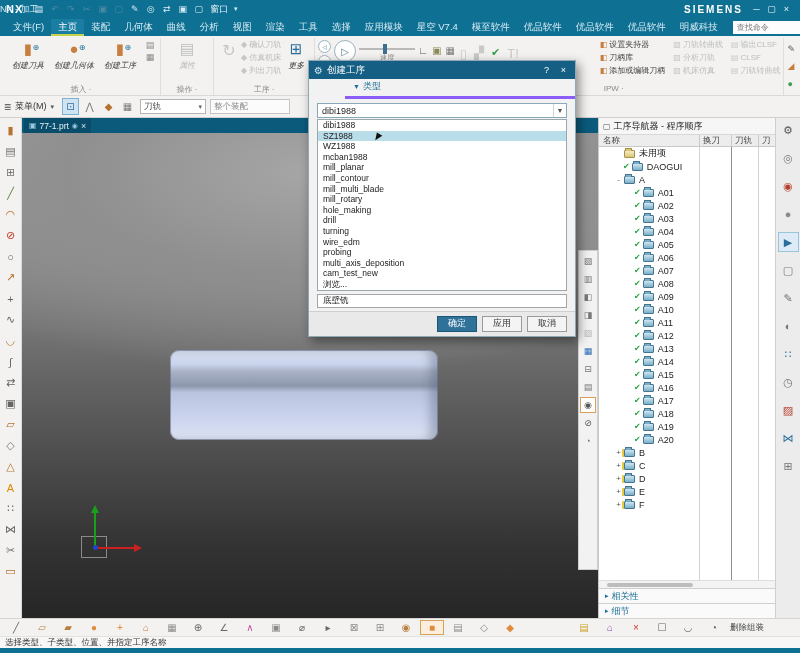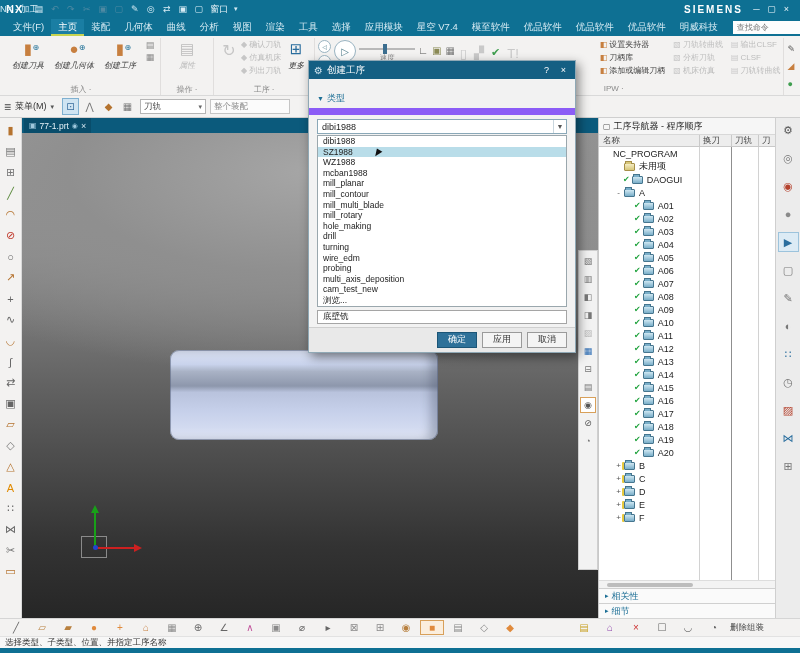--- a/index.html
+++ b/index.html
@@ -133,21 +133,21 @@
   .bb-label{font-size:8.5px;color:#444;margin-left:2px;}
   .statusrow{height:12px;background:#f7f7f7;display:flex;align-items:center;padding-left:5px;font-size:8.5px;color:#333;border-top:1px solid #e2e2e2;}
   .tealstrip{height:5px;background:#0e7093;}
 
   
   .dialog{position:absolute;left:308px;top:60px;width:268px;background:#f2f2f2;border:1px solid #8fa8b5;box-shadow:3px 4px 10px rgba(0,0,0,.45);z-index:50;}
   .dlg-title{height:18px;background:#145f83;display:flex;align-items:center;color:#fff;font-size:9.5px;padding:0 5px;gap:4px;}
   .dlg-title .gear{font-size:10px;color:#cfe3ee;}
   .dlg-title .sp{flex:1;}
   .dlg-q,.dlg-x{width:13px;text-align:center;font-size:9px;color:#fff;}
-  .dlg-sec{display:flex;align-items:center;gap:3px;color:#1d6f96;font-size:9px;padding:13px 8px 3px;border-bottom:7px solid #8b5cf6;}
+  .dlg-sec{display:flex;align-items:center;gap:3px;color:#1d6f96;font-size:9px;padding:1px 8px 3px;border-bottom:3px solid #8b5cf6;margin-left:36px;}
   .dlg-sec .arr{font-size:7px;}
   .combo{margin:4px 8px 0;height:15px;border:1px solid #8aa8b8;background:#fff;display:flex;align-items:center;font-size:9px;color:#222;padding-left:4px;}
   .combo .arrow{margin-left:auto;width:13px;align-self:stretch;border-left:1px solid #c9d6de;display:flex;align-items:center;justify-content:center;color:#555;font-size:7px;}
   #dlg-list{margin:1px 8px 0;border:1px solid #9aa7ad;background:#fff;}
   .dlg-item{height:10.6px;line-height:10.6px;font-size:8.5px;color:#222;padding-left:5px;position:relative;white-space:nowrap;overflow:hidden;}
   .dlg-item.sel{background:#b9dde9;}
   .cursor{position:absolute;left:58px;top:2px;width:0;height:0;border-left:6px solid #111;border-top:2px solid transparent;border-bottom:6px solid transparent;transform:rotate(12deg);}
   .dlg-extra{margin:3px 8px;height:14px;border:1px solid #a5a5a5;background:#fff;font-size:8.5px;display:flex;align-items:center;padding-left:5px;color:#222;}
   .dlg-footer{margin-top:2px;height:25px;background:#e9e9e9;border-top:1px solid #cfcfcf;display:flex;align-items:center;justify-content:flex-end;gap:5px;padding-right:8px;}
   .btn{height:16px;min-width:40px;border:1px solid #9a9a9a;background:#f4f4f4;font-size:9px;display:flex;align-items:center;justify-content:center;color:#333;padding:0 6px;}
@@ -440,24 +440,20 @@
     <div class="nav-cols">
       <span class="nc-name">名称</span>
       <span class="nc-a">换刀</span>
       <span class="nc-b">刀轨</span>
       <span class="nc-c">刀</span>
     </div>
     <div id="nav-tree">
       <div class="vline" style="left:100px;"></div>
       <div class="vline dark" style="left:132px;"></div>
       <div class="vline" style="left:159px;"></div>
-    <div class="tree-row" style="padding-left: 4px;">
-          <span class="expand"></span>
-          <span class="tlabel">NC_PROGRAM</span>
-        </div>
         <div class="tree-row" style="padding-left: 15px;">
           <span class="expand"></span>
           <span class="folder folder-yellow"></span>
           <span class="tlabel">未用项</span>
         </div>
         <div class="tree-row" style="padding-left: 15px;">
           <span class="expand"></span>
           <span class="check">✔</span>
           <span class="folder "></span>
           <span class="tlabel">DAOGUI</span>

